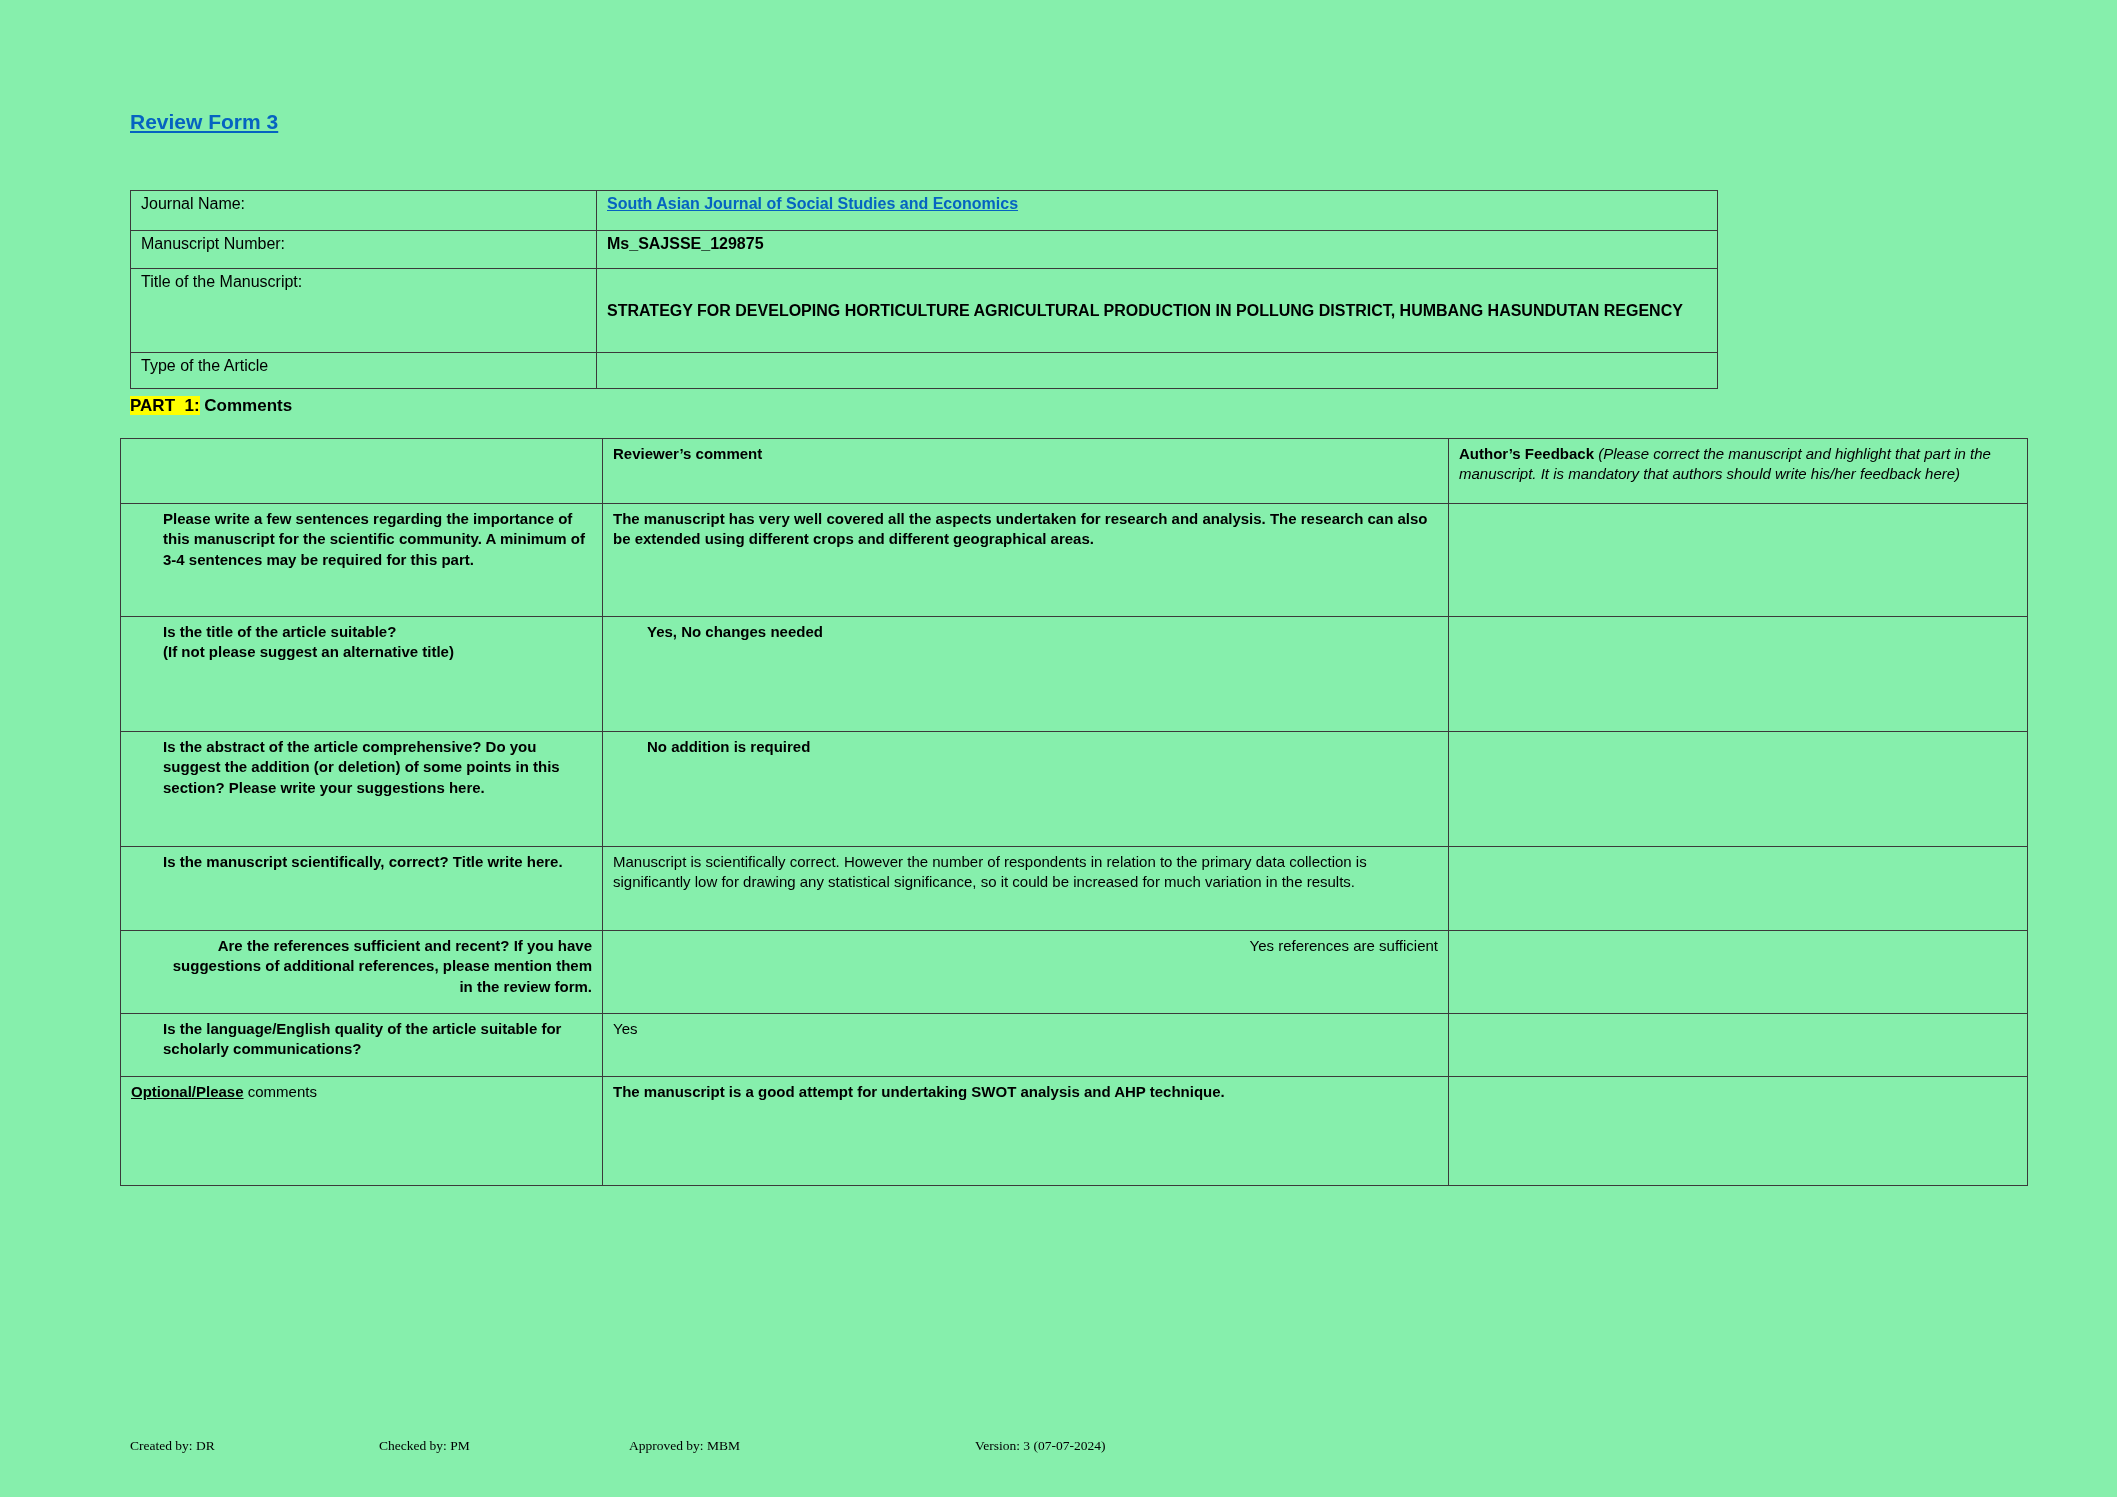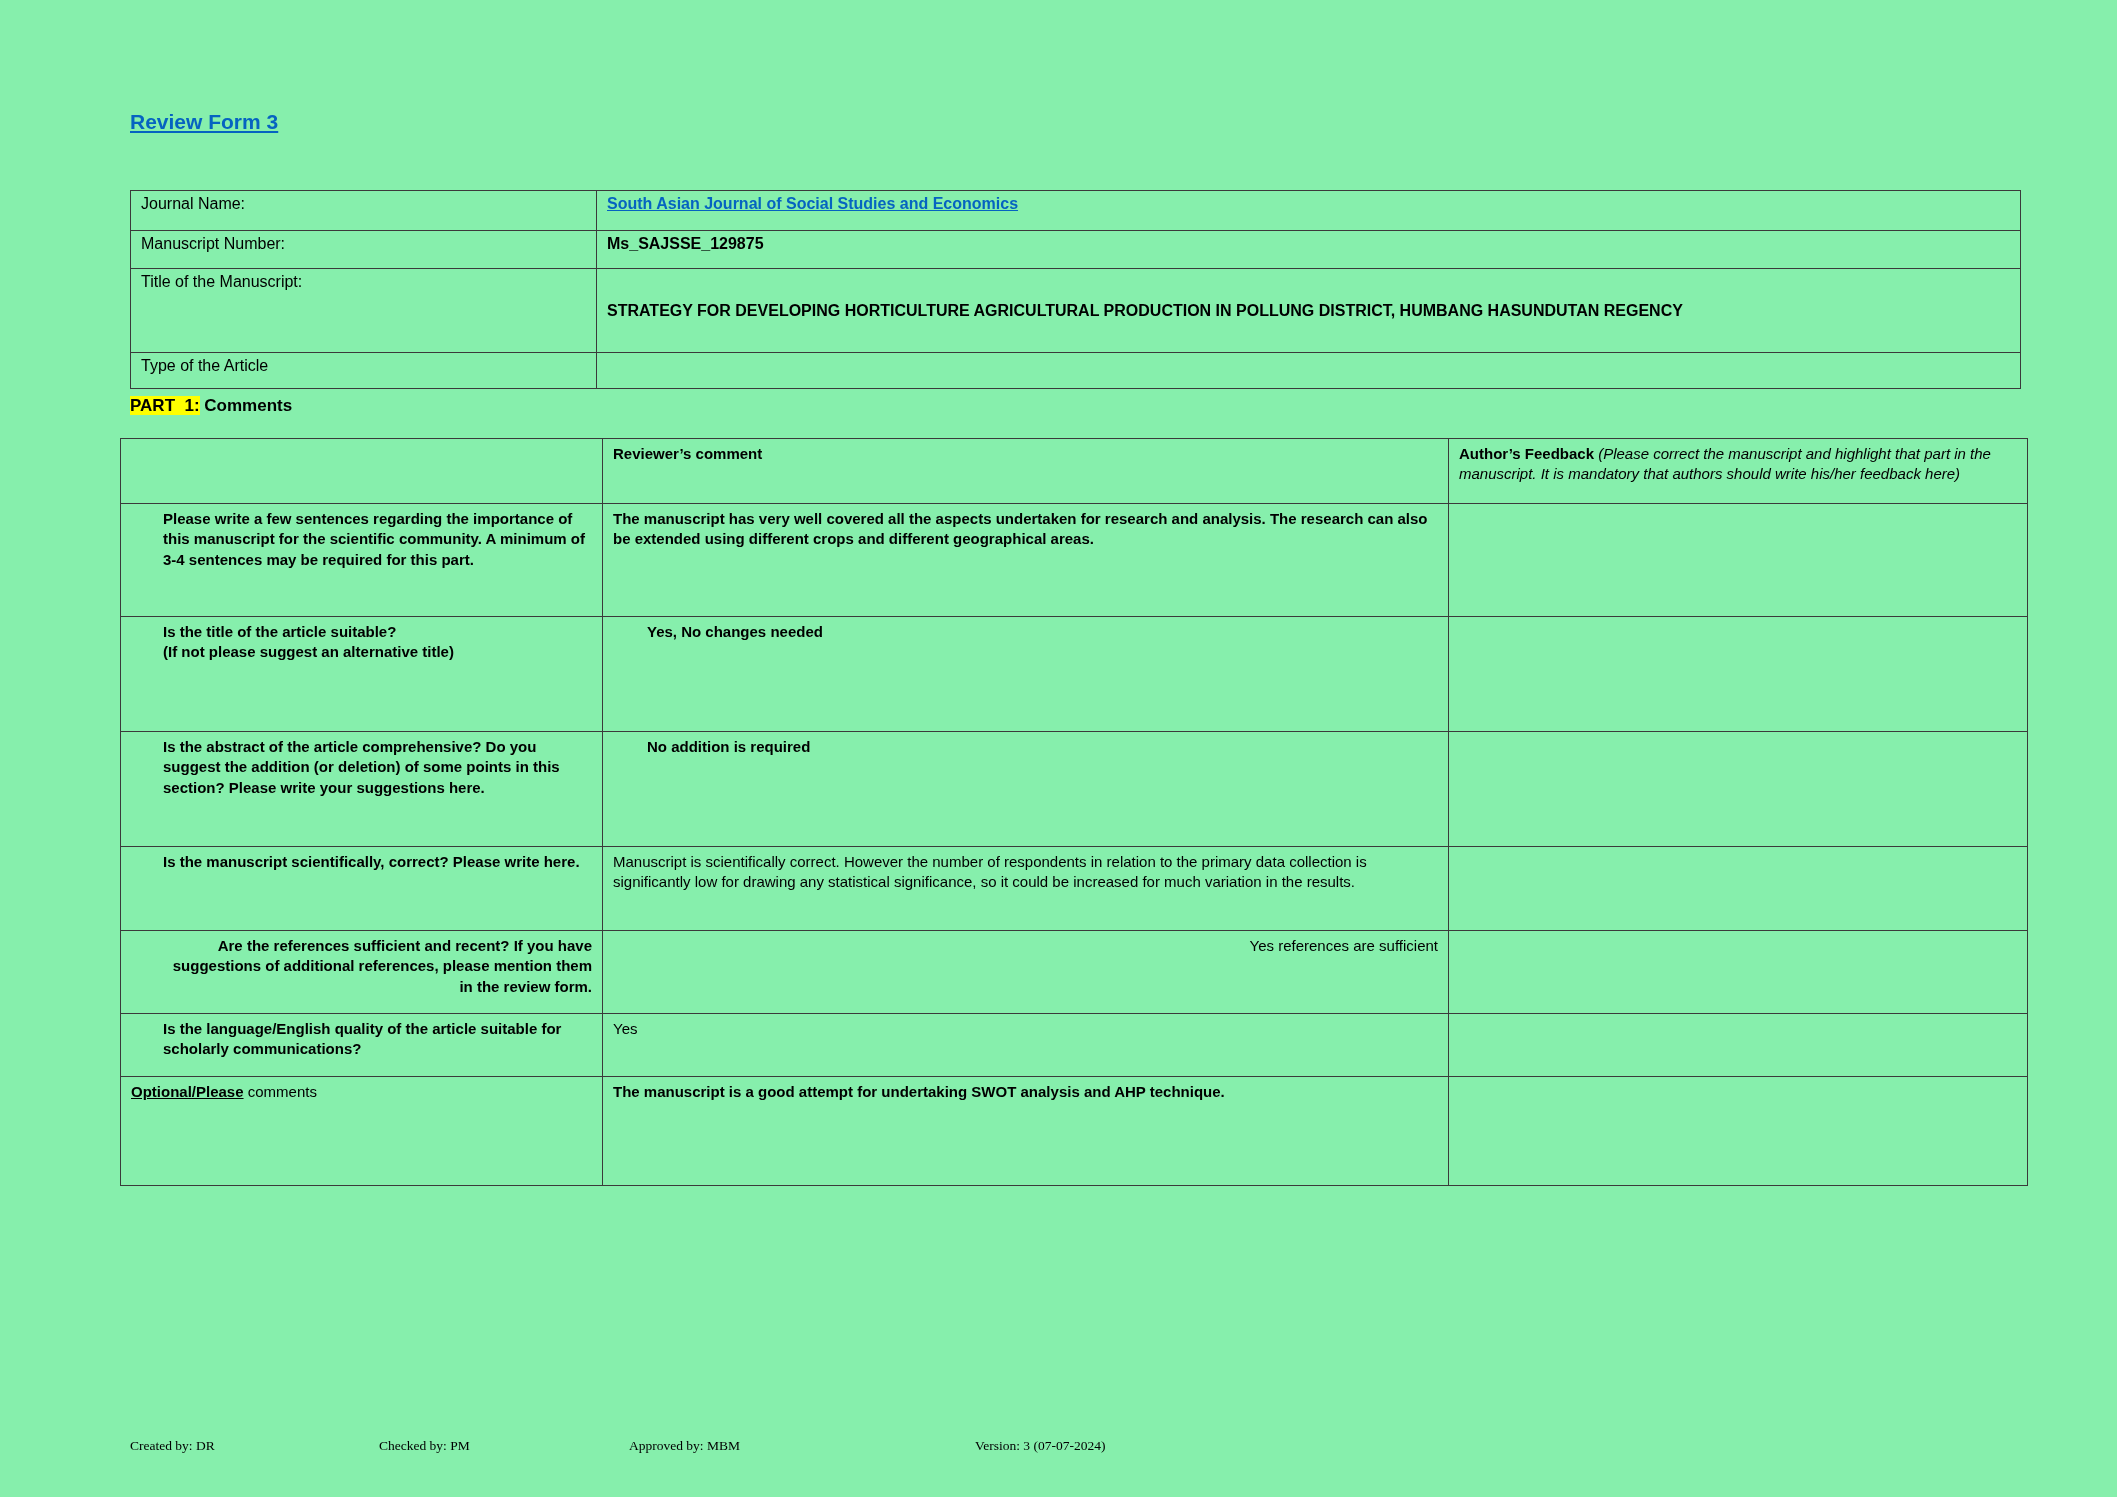--- a/index.html
+++ b/index.html
@@ -14,21 +14,21 @@
   .doc-title {
     position:absolute; left:130px; top:110px;
     font-size:21px; font-weight:bold; color:var(--link,#0563C1);
     text-decoration:underline; cursor:pointer;
   }
 
   table { border-collapse:collapse; table-layout:fixed; }
   td { border:1px solid #3a3a3a; vertical-align:top; }
 
   
-  .header-table { position:absolute; left:130px; top:190px; width:1891px; }
+  .header-table { position:absolute; left:130px; top:190px; width:1588px; }
   .header-table td { font-size:16px; padding:4px 10px; }
   .header-table col.c1 { width:466px; }
   .header-table tr.hr1 { height:40px; }
   .header-table tr.hr2 { height:38px; }
   .header-table tr.hr3 { height:84px; }
   .header-table tr.hr4 { height:36px; }
   .journal-link { font-weight:bold; text-decoration:underline; cursor:pointer; }
   .ms-number { font-weight:bold; }
   .ms-title-cell { vertical-align:middle; }
   .ms-title { font-weight:bold; }
@@ -151,21 +151,21 @@
             <div class="q q-indent">Is the abstract of the article comprehensive? Do you suggest the addition (or deletion) of some points in this section? Please write your suggestions here.</div>
           </td>
       <td>
             <div class="a-bold a-indent">No addition is required</div>
           </td>
       <td></td>
     </tr>
 
     <tr class="r3">
       <td>
-            <div class="q q-indent">Is the manuscript scientifically, correct? Please write here.</div>
+            <div class="q q-indent">Is the manuscript scientifically, correct? Title write here.</div>
           </td>
       <td>
             <div>Manuscript is scientifically correct. However the number of respondents in relation to the primary data collection is significantly low for drawing any statistical significance, so it could be increased for much variation in the results.</div>
           </td>
       <td></td>
     </tr>
 
     <tr class="r4">
       <td>
             <div class="q q-indent">Are the references sufficient and recent? If you have suggestions of additional references, please mention them in the review form.</div>

